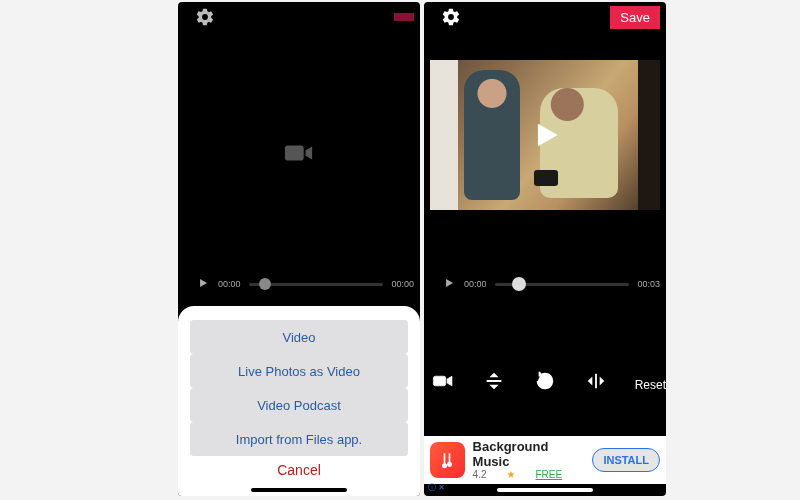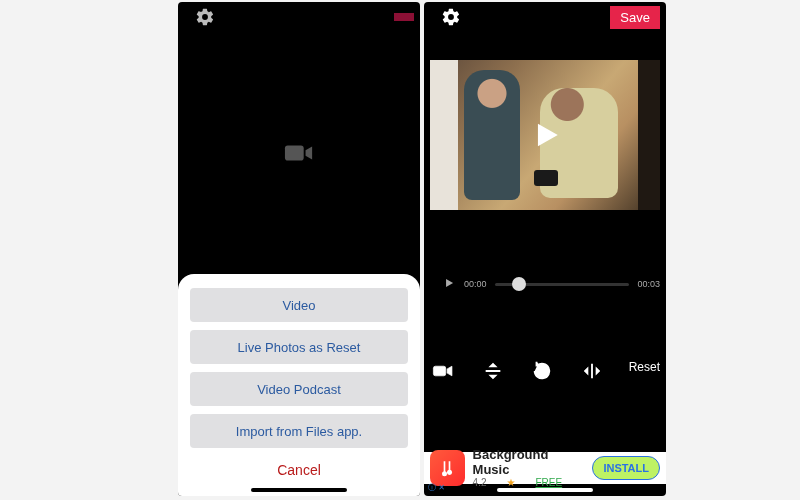--- a/index.html
+++ b/index.html
@@ -119,39 +119,39 @@
   .knob {
     position:absolute; top:50%; transform:translate(-50%,-50%);
     width:12px; height:12px; border-radius:50%;
     background:#888;
   }
   .knob.big { width:14px; height:14px; background:#ddd; }
 
   
   .tools {
     position:absolute;
-    left:6px; right:6px;
+    left:6px; right:0;
     top: 358px;
     height:32px;
-    display:flex; align-items:flex-start; justify-content:space-between;
+    display:flex; align-items:flex-end; justify-content:space-between;
     color:#fff;
   }
   .tools .ico { width:26px; display:flex; justify-content:center; cursor:pointer; }
   .tools svg { width:22px; height:22px; fill:#fff; stroke:#fff; }
   .reset { font-size:12px; color:#fff; cursor:pointer; }
 
   
   .sheet {
     position:absolute;
     left:0; right:0; bottom:0;
     background:#fff;
     border-top-left-radius:16px;
     border-top-right-radius:16px;
     padding:14px 12px 18px;
-    display:flex; flex-direction:column; gap:8px;
+    display:flex; flex-direction:column; 
   }
   .sheet button.option {
     background:#e0e0e2;
     border:none;
     height:34px;
     border-radius:4px;
     color:#2b5aa0;
     font-size:13px;
     cursor:pointer;
   }
@@ -169,21 +169,21 @@
     width:96px; height:4px;
     border-radius:3px;
     background:#000;
   }
   .homebar.dark { background:#fff; }
 
   
   .ad {
     position:absolute;
     left:0; right:0; bottom:12px;
-    height:32px;
+    height:48px;
     background:#fff;
     display:flex; align-items:center;
     padding:0 6px;
     gap:8px;
   }
   .ad .badge {
     position:absolute; left:4px; bottom:-9px;
     font-size:8px; color:#2a72c4;
   }
   .appicon {
@@ -193,21 +193,21 @@
     color:#fff;
   }
   .appicon svg { width:20px; height:20px; fill:#fff; }
   .adtext { display:flex; flex-direction:column; line-height:1.1; }
   .adtext .title { font-size:13px; font-weight:600; color:#222; }
   .adtext .meta { font-size:10px; color:#666; display:flex; align-items:center; gap:20px; }
   .adtext .star { color:#f5a623; font-size:10px; }
   .adtext .free { color:#2fa84a;text-decoration:underline; }
   .install {
     margin-left:auto;
-    background:#bef264;
+    background:#e5e5e5;
     border:1.5px solid #2a72e4;
     color:#2a72e4;
     font-size:11px;
     font-weight:600;
     padding:5px 10px;
     border-radius:14px;
     cursor:pointer;
   }
 </style>
 </head>
@@ -238,21 +238,21 @@
     </span>
     <span class="time">00:00</span>
     <div class="track">
       <div class="knob" style="left:12%"></div>
     </div>
     <span class="time">00:00</span>
   </div>
 
   <div class="sheet">
     <button class="option">Video</button>
-    <button class="option">Live Photos as Reset</button>
+    <button class="option">Live Photos as Video</button>
     <button class="option">Video Podcast</button>
     <button class="option">Import from Files app.</button>
     <button class="cancel">Cancel</button>
     <div class="homebar"></div>
   </div>
 </div>
 
 <div class="phone phone-right">
   <div class="topbar">
     <span class="gear">

